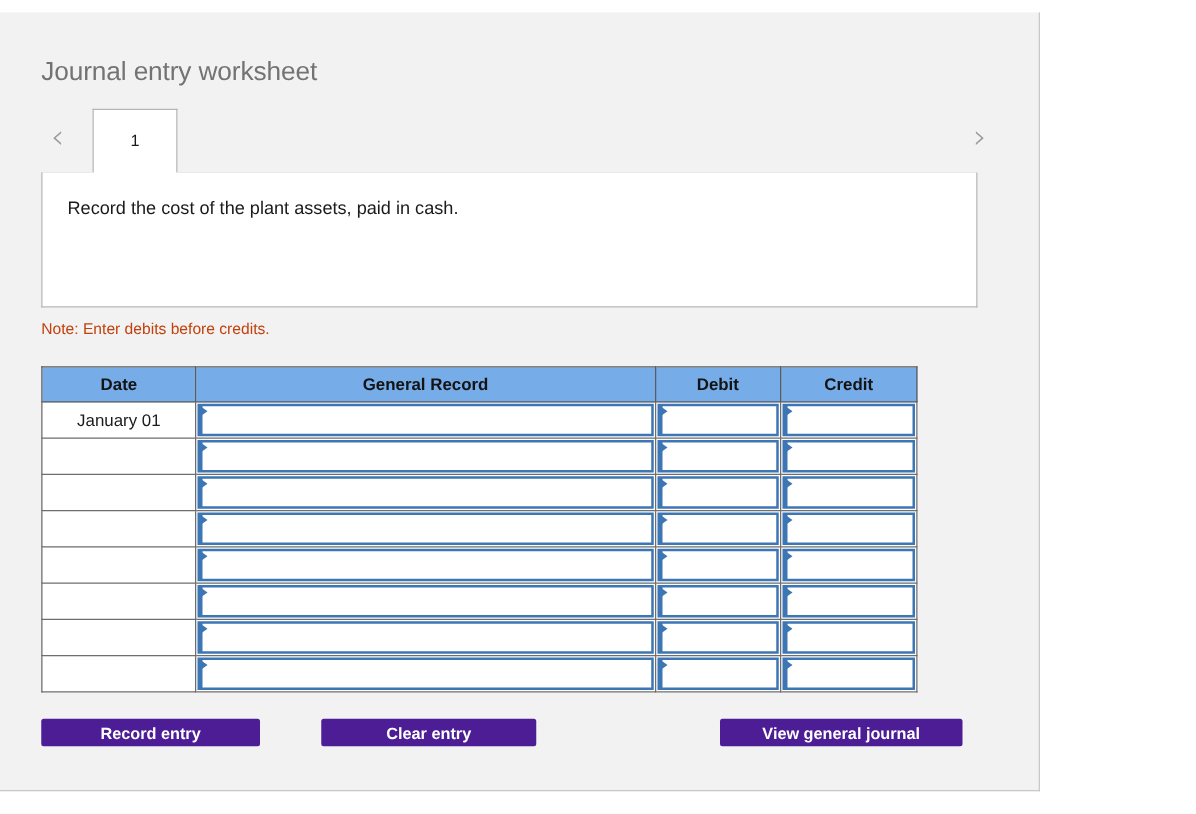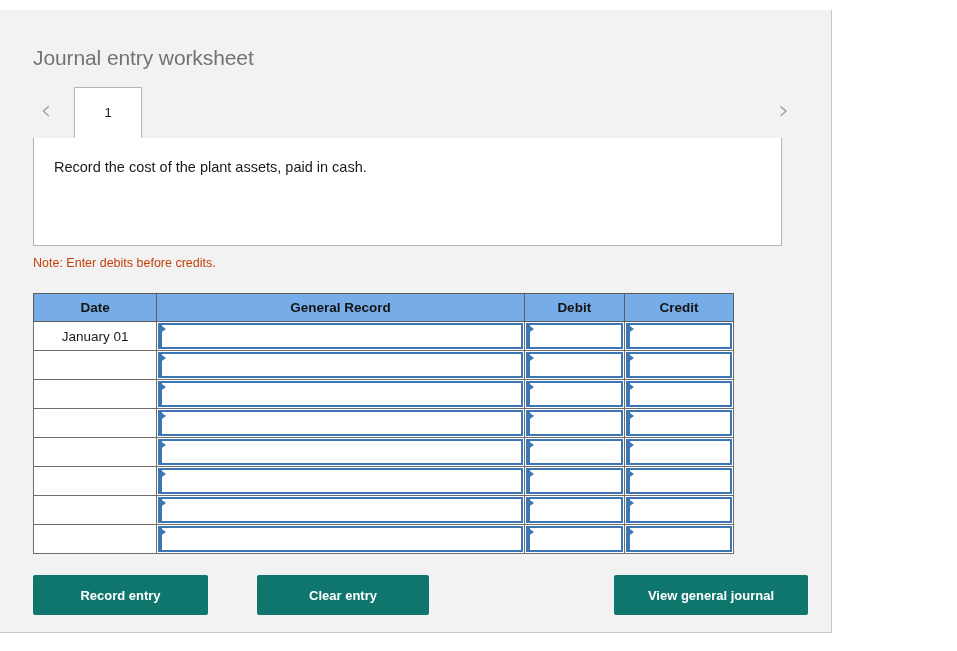--- a/index.html
+++ b/index.html
@@ -195,34 +195,34 @@
     height: 0;
     border-top: 5px solid transparent;
     border-bottom: 5px solid transparent;
     border-left: 7px solid #3c76b5;
     pointer-events: none;
   }
 
   
   .action-button {
     position: absolute;
-    height: 40px;
-    background: #0f766e;
+    height: 22px;
+    background: #4c1d95;
     color: #ffffff;
     font-size: 13px;
     font-weight: bold;
     border: none;
     border-radius: 2px;
     cursor: pointer;
     font-family: "Liberation Sans", sans-serif;
     padding: 0;
   }
   #record-entry-button      { left: 33px;  top: 565px; width: 175px; }
   #clear-entry-button       { left: 257px; top: 565px; width: 172px; }
-  #view-general-journal-btn { left: 614px; top: 565px; width: 194px; }
+  #view-general-journal-btn { left: 576px; top: 565px; width: 194px; }
 </style>
 </head>
 <body>
 
 <div id="app-panel">
 
   <h1 id="page-title">Journal entry worksheet</h1>
 
   <div id="tab-strip">
     <div id="tab-rule-left"></div>

